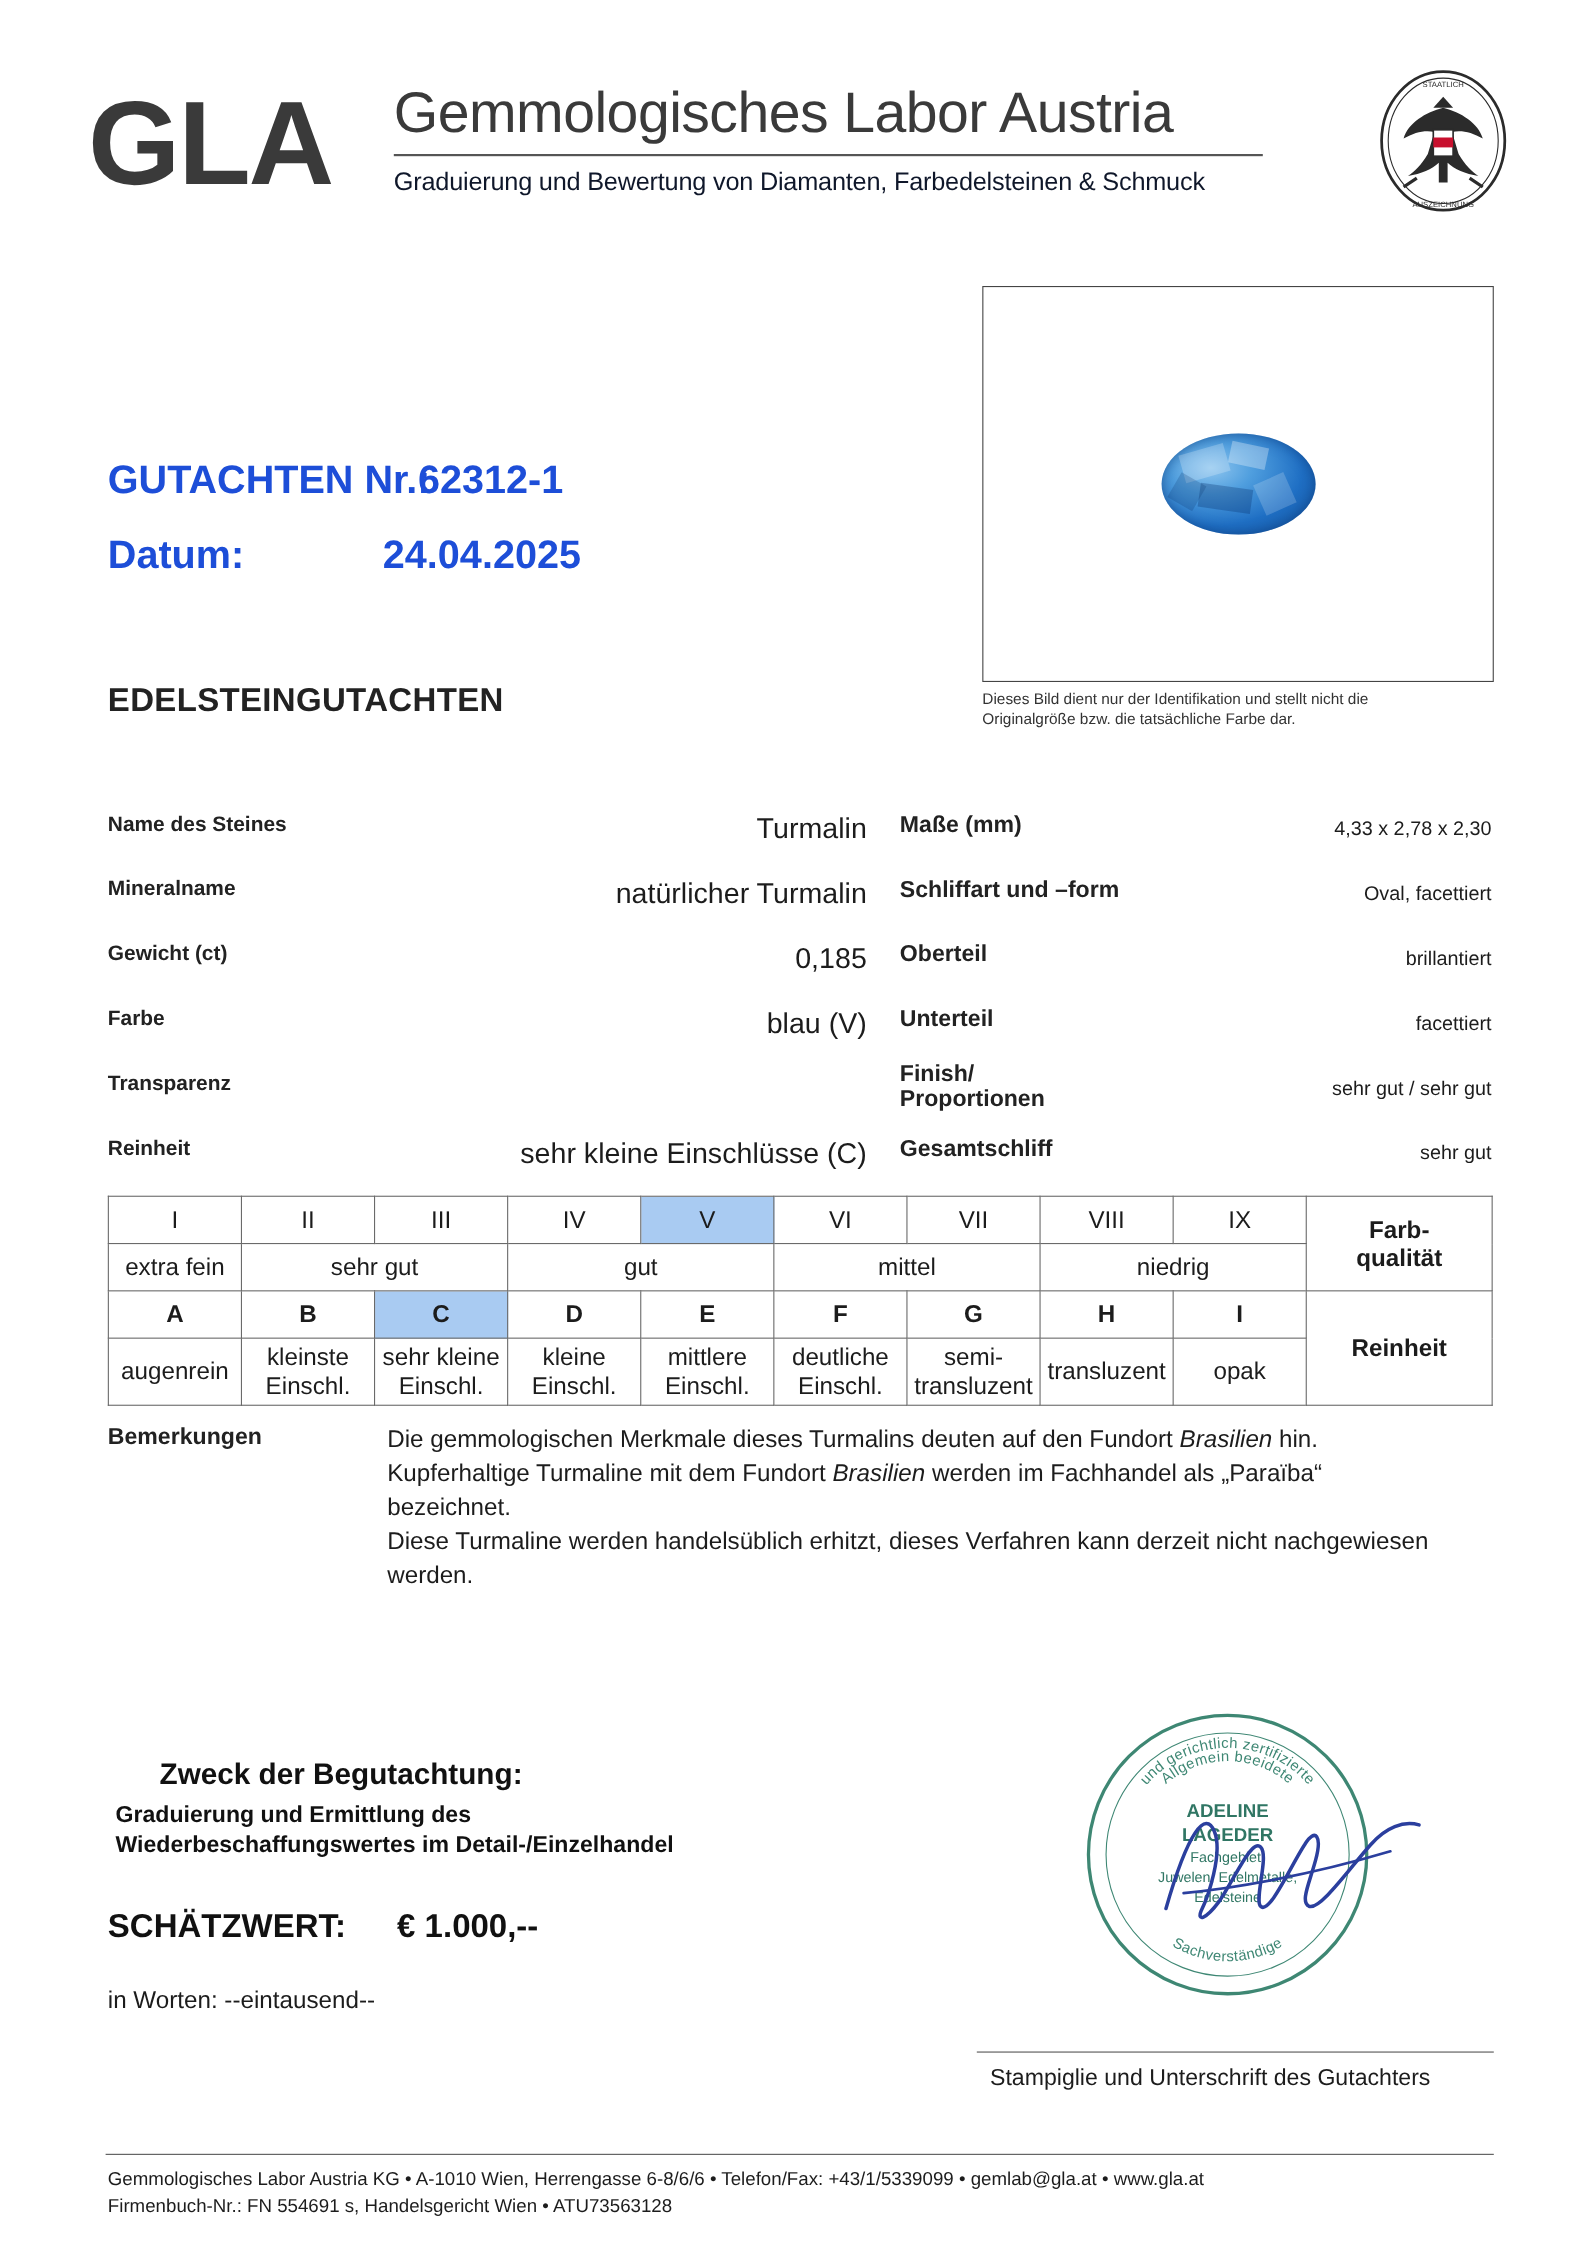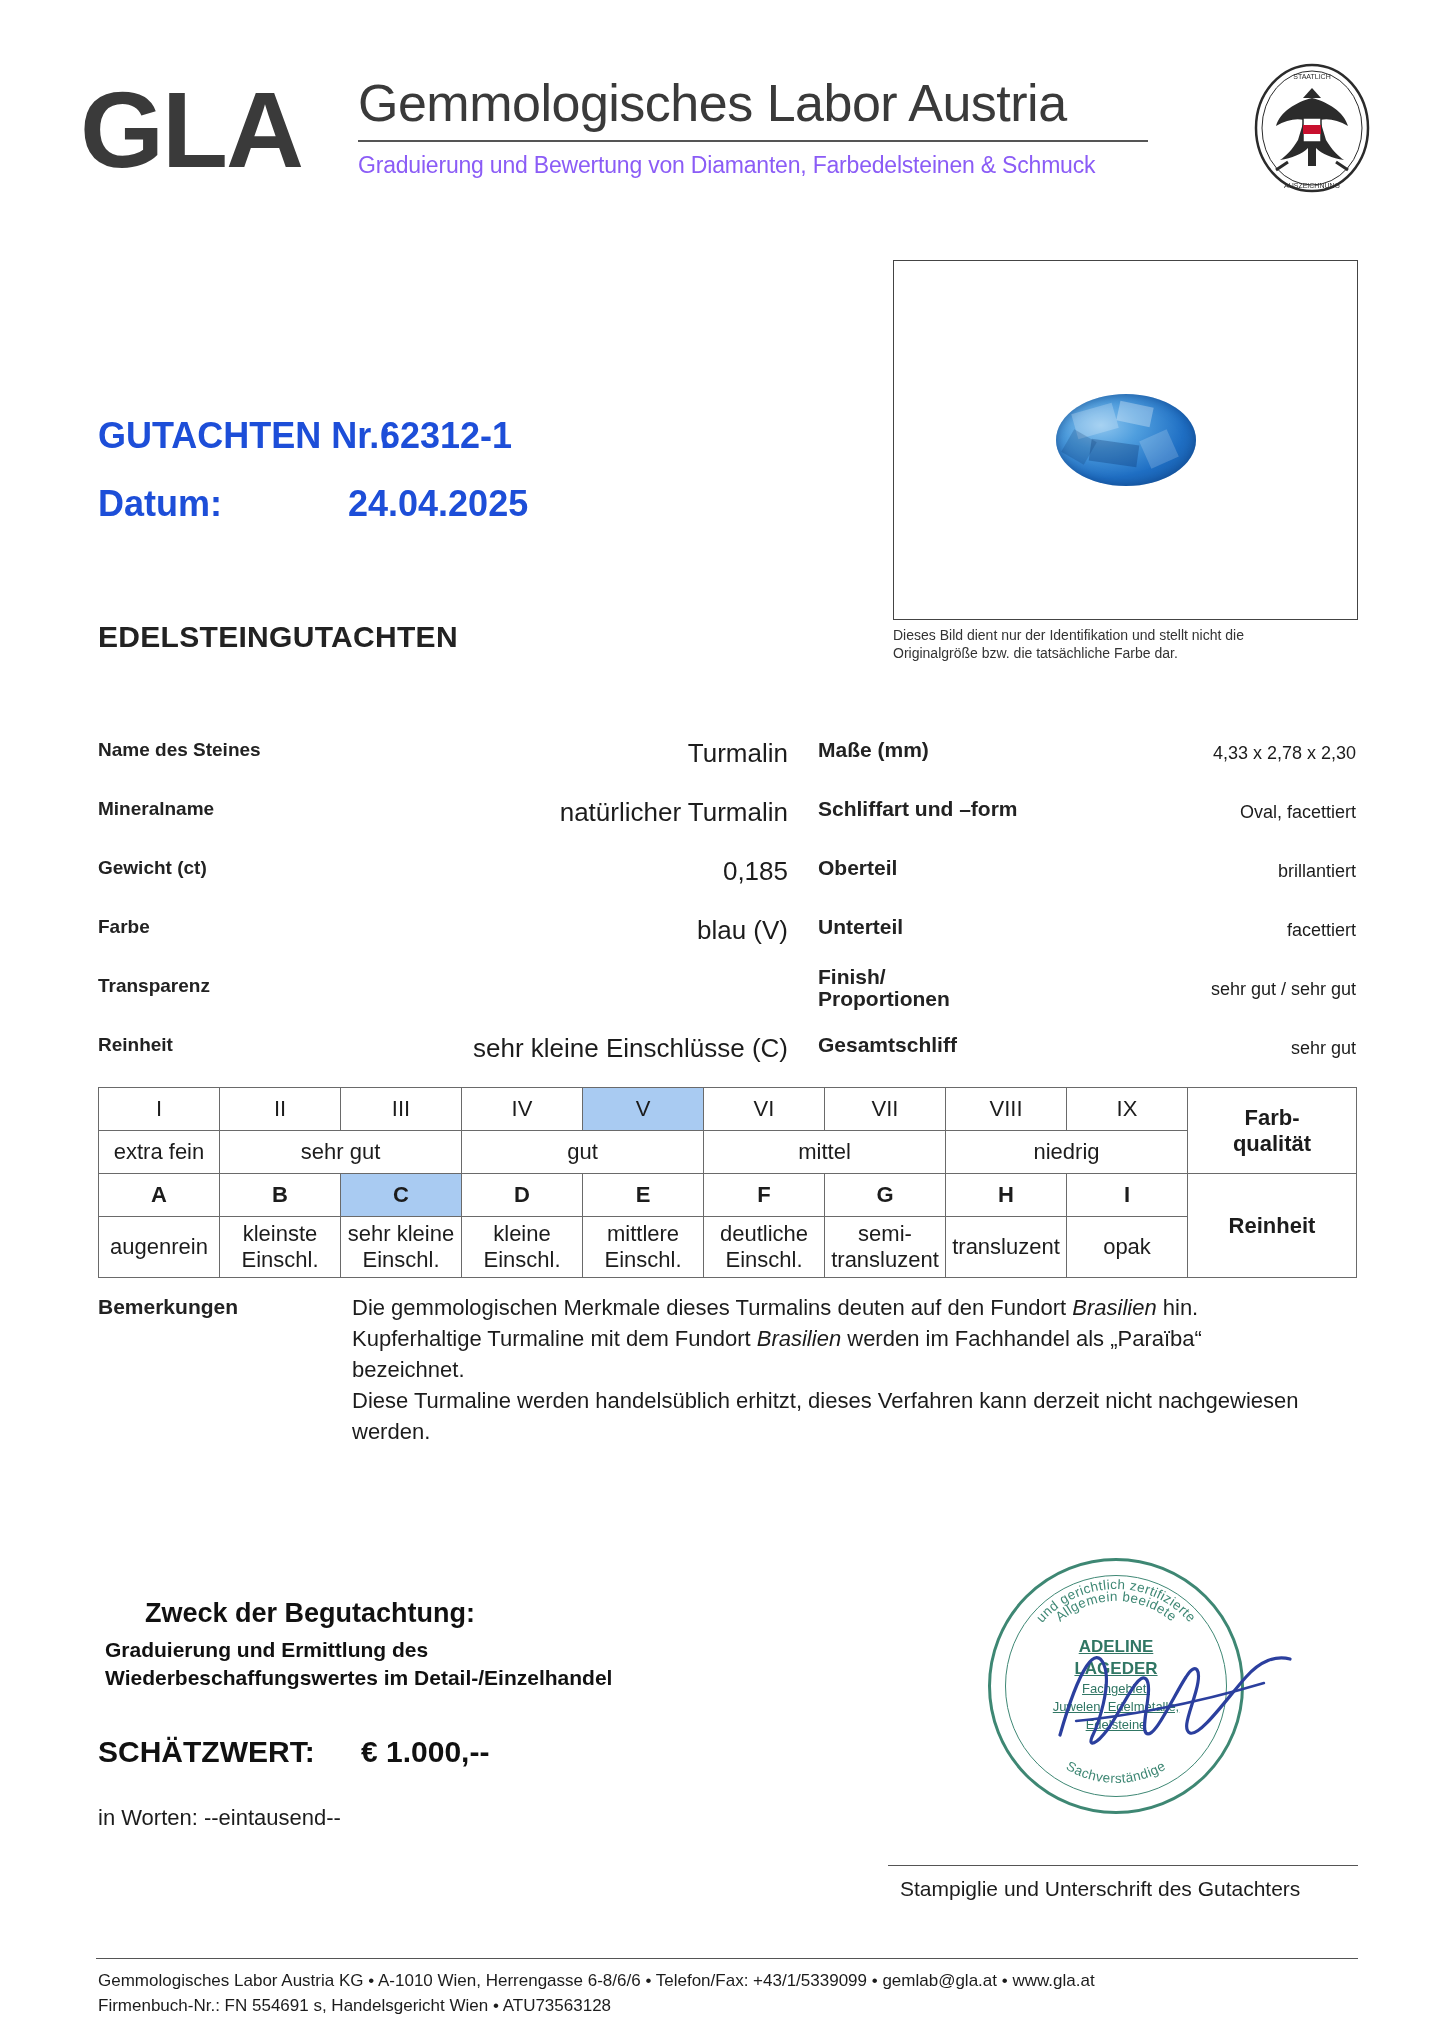--- a/index.html
+++ b/index.html
@@ -54,21 +54,21 @@
   }
   #brand-rule {
     margin-top: 6px;
     height: 2px;
     background: #555;
     width: 790px;
   }
   #brand-sub {
     margin-top: 10px;
     font-size: 23px;
-    color: #8b5cf6;
+    color: #0f172a;
     letter-spacing: -0.2px;
     white-space: nowrap;
   }
   #eagle {
     position: absolute;
     left: 1172px;
     top: 4px;
     width: 120px;
     height: 132px;
   }
@@ -321,21 +321,20 @@
   #stamp-center {
     position: absolute;
     left: 0; right: 0;
     top: 50%;
     margin-top: -50px;
     text-align: center;
     color: #1f6b57;
     font-size: 17px;
     line-height: 22px;
     font-weight: bold;
-    text-decoration: underline;
   }
   #stamp-center .sc-small { font-size: 13px; font-weight: normal; line-height: 18px; }
   .arc-text {
     position: absolute;
     left: 0; top: 0;
     width: 250px;
     height: 250px;
   }
   .arc-text text { fill: #2e7d68; font-size: 13.5px; font-family: "Liberation Sans", sans-serif; letter-spacing: 0.4px; }
   #signature {

